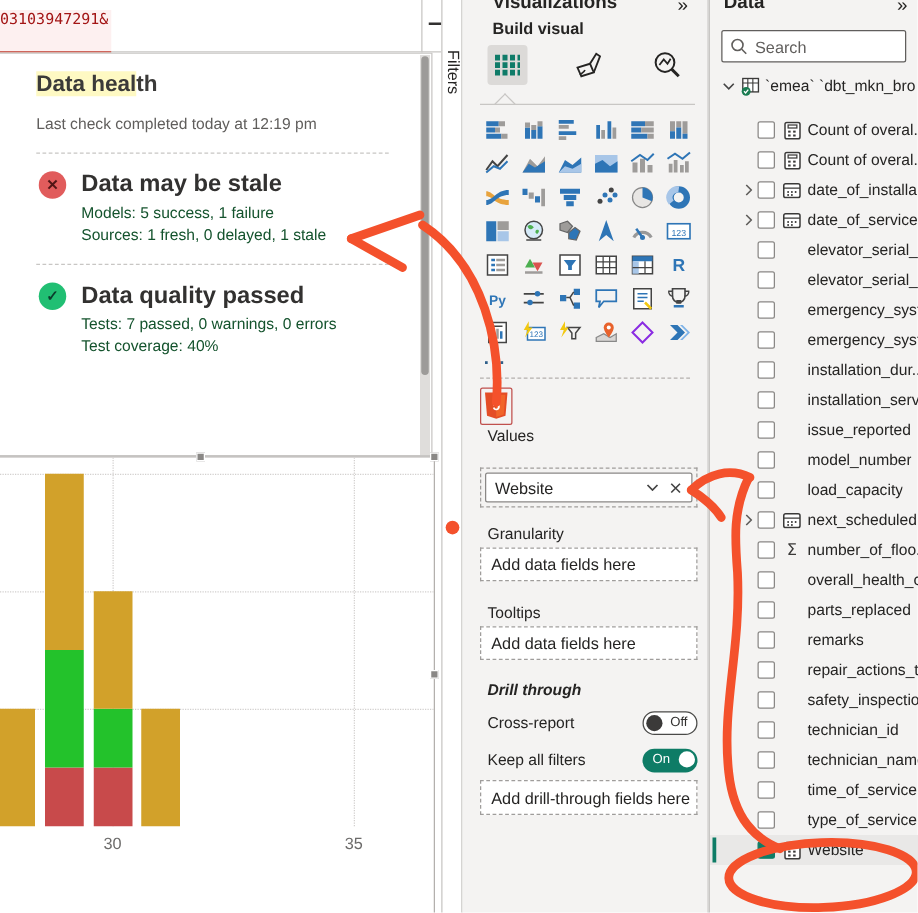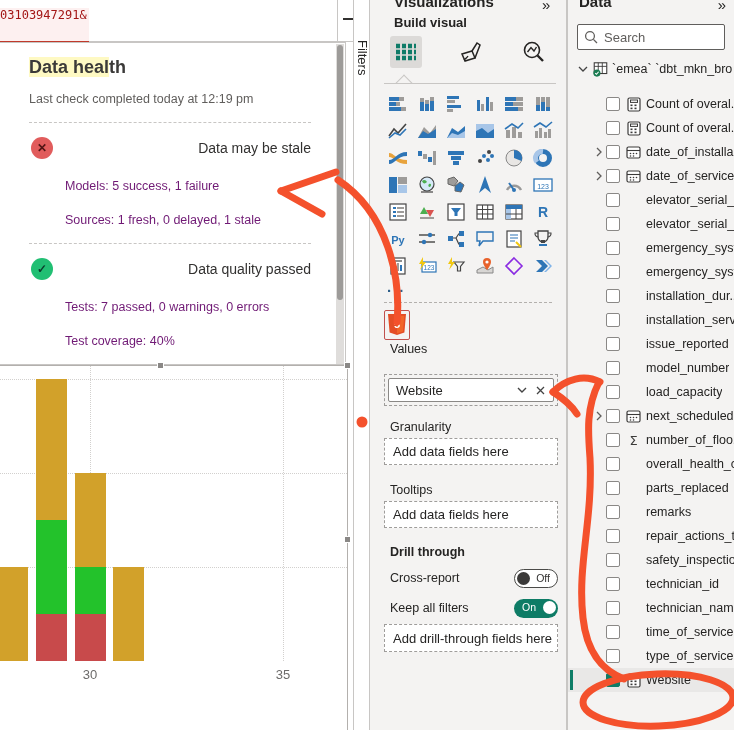--- a/index.html
+++ b/index.html
@@ -22,22 +22,22 @@
   #health-card .content{padding:10px 34px 0 30px;}
   #card-title{font-size:18px;font-weight:bold;color:#3b3a39;margin-top:4px;}
   #card-title .hl{background:#fef9c3;}
   #card-subtitle{font-size:12.5px;color:#605e5c;margin-top:14px;}
   .card-divider{border-top:1px dashed #c8c6c4;margin:16px 0 14px 0;width:282px;}
   .health-section{position:relative;padding-left:36px;min-height:24px;margin-top:6px;}
   .status-circle{position:absolute;left:2px;top:0;width:22px;height:22px;border-radius:50%;
     display:flex;align-items:center;justify-content:center;font-size:12px;font-weight:bold;}
   .status-circle.err{background:#e15c5c;color:#511414;}
   .status-circle.ok{background:#21bf73;color:#0b3d2c;}
-  .health-title{font-size:14px;font-weight:normal;color:#323130;line-height:22px;text-align:right;}
-  .health-line{font-size:12.5px;color:#701a75;margin-top:20px;}
+  .health-title{font-size:19px;font-weight:bold;color:#323130;line-height:22px;}
+  .health-line{font-size:12.5px;color:#14532d;margin-top:4px;}
   #card-scrollbar{position:absolute;right:1px;top:1px;width:8px;height:321px;background:#dfdddb;}
   #card-scroll-thumb{position:absolute;left:1px;top:1px;width:6px;height:255px;background:#9d9b99;border-radius:3px;}
 
   
   #chart-visual{position:absolute;left:0;top:365px;width:348px;height:365px;background:#fff;
     border-top:1px solid #b3b0ad;border-right:1px solid #b3b0ad;}
   #chart-plot{position:absolute;left:0;top:0;width:347px;height:436px;overflow:hidden;}
   .gridline-h{position:absolute;left:0;width:347px;height:0;border-top:1px dotted #d2d0ce;}
   .gridline-v{position:absolute;top:0;width:0;height:295px;border-left:1px dotted #d2d0ce;}
   .bar-seg{position:absolute;}
@@ -61,21 +61,21 @@
     border-left:1px solid #c8c6c4;border-top:1px solid #c8c6c4;transform:rotate(45deg);}
   #icon-grid{position:absolute;left:13px;top:90px;width:176px;display:grid;
     grid-template-columns:repeat(6,29px);grid-auto-rows:27px;}
   .viz-icon{display:flex;align-items:center;justify-content:center;cursor:pointer;}
   #more-visuals{position:absolute;left:17px;top:278px;font-size:15px;font-weight:bold;color:#2e5f8a;letter-spacing:2px;}
   #viz-dashed-divider{position:absolute;left:14px;top:302px;width:168px;border-top:1px dashed #b3b0ad;}
   #html-visual{position:absolute;left:14px;top:310px;width:26px;height:30px;border:1px solid #c0504d;
     border-radius:2px;display:flex;align-items:center;justify-content:center;background:#fff0;}
 
   .well-label{position:absolute;left:20px;font-size:12.5px;color:#252423;}
-  .well-label.bold{font-weight:bold;}
+  .well-label.bold{font-weight:bold;font-style:italic;}
   .field-well{position:absolute;left:14px;width:174px;background:#fff;border:1px dashed #9f9d9b;
     font-size:13px;color:#252423;display:flex;align-items:center;padding-left:8px;}
   #values-well-outer{position:absolute;left:14px;top:374px;width:174px;border:1px dashed #9f9d9b;padding:3px;background:#f4f3f2;}
   #values-pill{height:24px;background:#fff;border:1px solid #8a8886;border-radius:2px;
     display:flex;align-items:center;font-size:13px;color:#252423;padding:0 4px 0 7px;}
   #values-pill .spacer{flex:1;}
   .pill-btn{width:18px;height:18px;display:flex;align-items:center;justify-content:center;cursor:pointer;color:#444;}
   .toggle-row{position:absolute;left:20px;width:168px;height:20px;display:flex;align-items:center;font-size:12.5px;color:#252423;}
   .toggle-row .tlabel{flex:1;}
   .toggle{width:44px;height:19px;border-radius:10px;position:relative;font-size:10.5px;}

